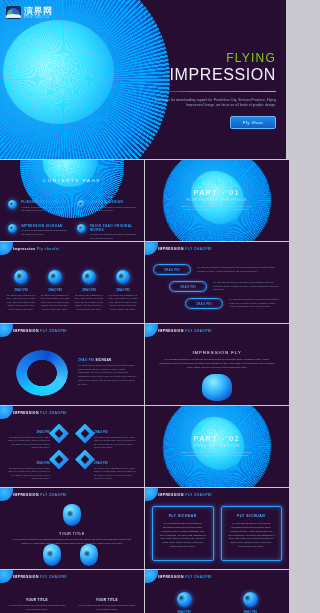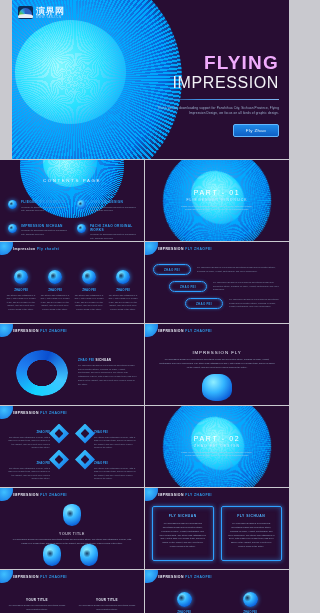--- a/index.html
+++ b/index.html
@@ -15,21 +15,21 @@
     align-content: flex-start;
     background: #c9c9cf;
   }
   .slide {
     position: relative;
     width: 144px; height: 81px;
     margin: 0 1px 1px 0;
     background: #280d33;
     overflow: hidden;
   }
-  .slide.full { width: 286px; height: 159px; margin-left: 12px; }
+  .slide.full { width: 286px; height: 159px; }
   .slide.right { margin-right: 0; }
 
   
   .burst {
     position: absolute; border-radius: 50%;
     background:
       repeating-conic-gradient(from 0deg,
         rgba(0,170,255,.95) 0deg 1.1deg,
         rgba(0,110,220,.25) 1.1deg 2.2deg),
       radial-gradient(circle at 42% 46%, #6fe0ff 0%, #1f9df5 38%, #0a62d6 62%, rgba(10,60,150,0) 74%);
@@ -75,21 +75,21 @@
     content:""; position:absolute; left:0; right:0; bottom:1px; height:4px;
     background: #e9eef6; border-radius: 50% 50% 0 0;
   }
   .logo-cn { color:#eaf4ff; font-size:9px; font-weight:700; letter-spacing:.5px; line-height:1; }
   .logo-sub { color:#bcd8f5; font-size:2.6px; letter-spacing:.6px; }
 
   .title-block {
     position: absolute; right: 10px; top: 52px;
     width: 126px; text-align: right; z-index: 5;
   }
-  .t-line1 { color:#f0abfc; font-size:19px; letter-spacing:1.2px; line-height:1.14; font-weight:700; }
+  .t-line1 { color:#84cc16; font-size:12px; letter-spacing:1.2px; line-height:1.14; font-weight:400; }
   .t-line2 { color:#f2f2f6; font-size:16px; letter-spacing:.6px; line-height:1.14; font-weight:300; }
   .t-line3 { color:#f2f2f6; font-size:16px; letter-spacing:1.2px; line-height:1.14; font-weight:300; }
   .t-rule {
     height:1px; margin:7px 0 6px auto; width:100%;
     background: linear-gradient(90deg, rgba(60,140,230,0), #3f8fe0 35%, #7fb6ee);
   }
   .t-desc { color:#9fb3cf; font-size:3.1px; line-height:1.75; letter-spacing:.15px; }
   .t-btn {
     display:inline-block; margin-top:7px; padding:3px 12px;
     background: linear-gradient(180deg, #1f8ae8, #0f5fc4);

